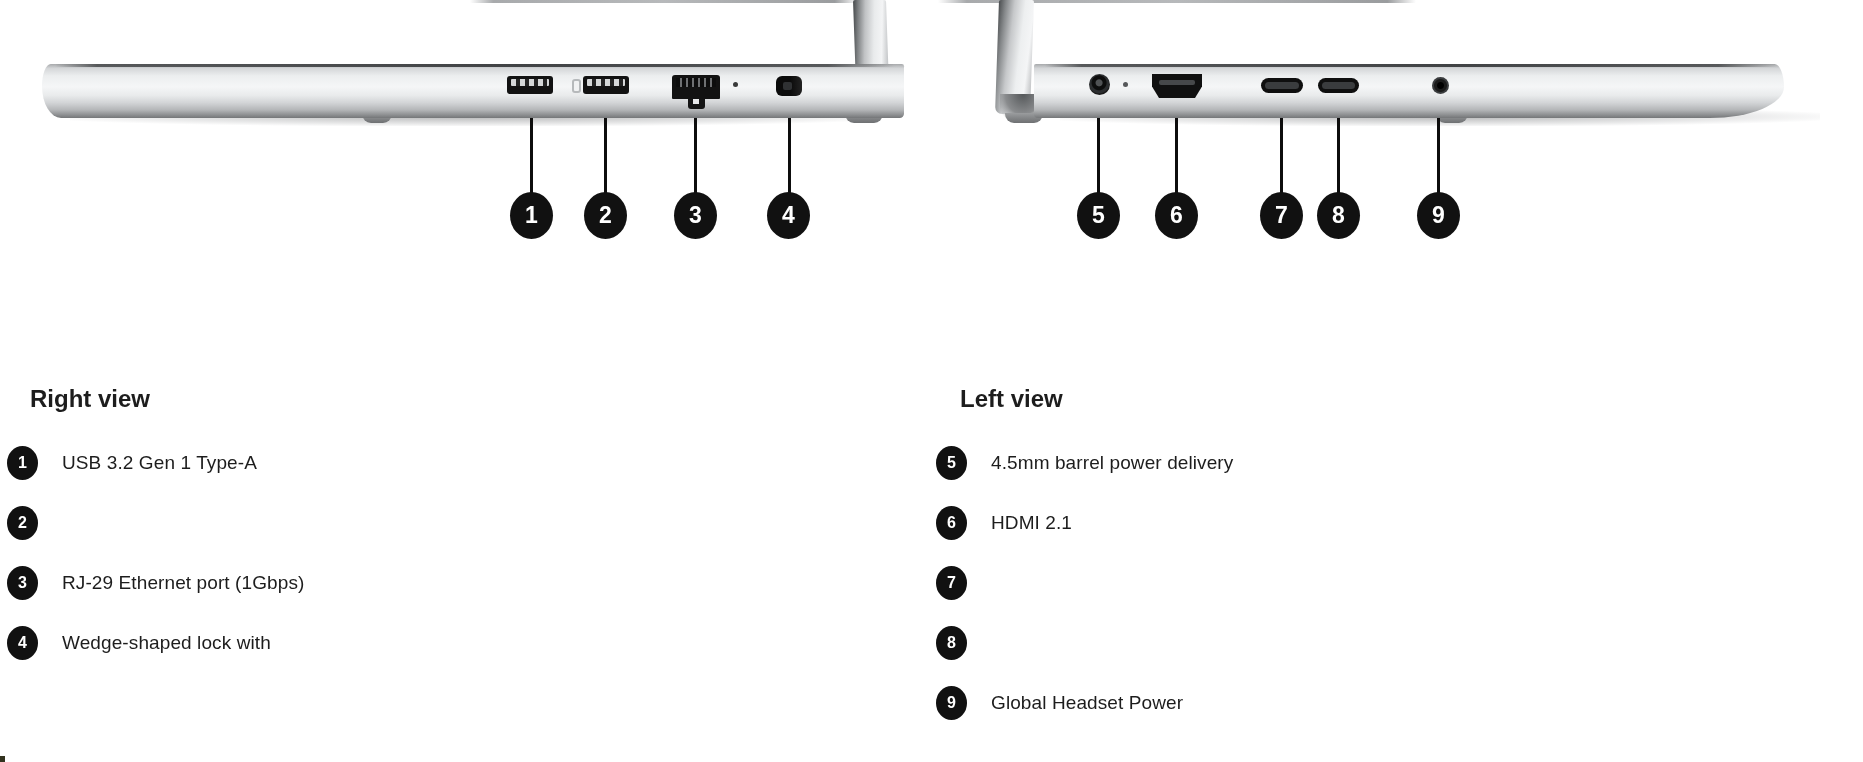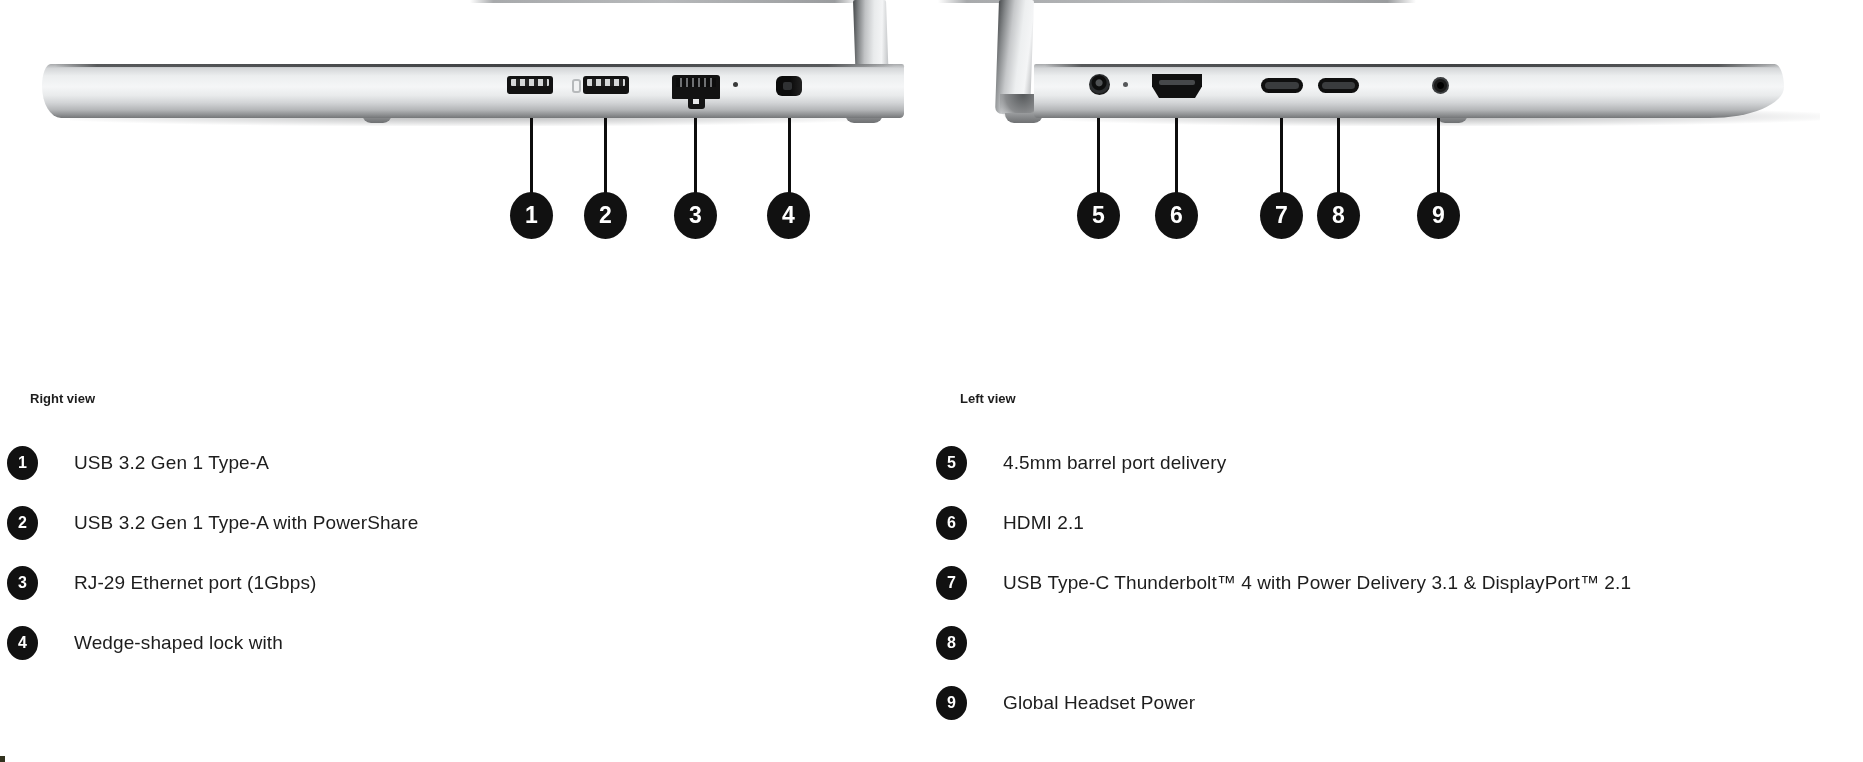--- a/index.html
+++ b/index.html
@@ -41,25 +41,25 @@
   .headset{border-radius:50%;background:radial-gradient(circle,#000 0 3px,#1b1b1b 4px 6px,#3a3c3e 7px 8px,#141414 9px);}
   .dot{border-radius:50%;z-index:4;}
   .sliver{border:2px solid #b6b9bb;border-radius:3px;background:#f1f2f3;z-index:4;box-sizing:border-box;}
 
   
   .callout-line{width:3px;background:#0d0d0d;z-index:2;}
   .callout-circle{width:43px;height:47px;border-radius:50%;background:#111111;color:#ffffff;
        display:flex;align-items:center;justify-content:center;font-size:23px;font-weight:700;z-index:5;}
 
   
-  .legend-title{font-size:13px;font-weight:700;line-height:24px;white-space:nowrap;}
+  .legend-title{font-size:24px;font-weight:700;line-height:24px;white-space:nowrap;}
   .legend-row{display:flex;align-items:center;height:34px;white-space:nowrap;}
   .legend-badge{flex:0 0 auto;width:31px;height:34px;border-radius:50%;background:#111111;color:#ffffff;
        display:flex;align-items:center;justify-content:center;font-size:16px;font-weight:700;}
-  .legend-label{font-size:19px;margin-left:36px;letter-spacing:.1px;}
+  .legend-label{font-size:19px;margin-left:24px;letter-spacing:.1px;}
   .corner-mark{background:#32331f;z-index:6;}
 </style>
 </head>
 <body>
 
 <div class="abs" style="left:0;top:0;width:930px;height:250px;">
   <div class="abs screen-edge" style="left:470px;top:0;width:388px;"></div>
   <div class="abs lid lid-right-view" style="left:853px;top:0;width:33px;height:112px;"></div>
   <div class="abs floor-shadow" style="left:70px;top:109px;width:800px;height:17px;"></div>
   <div class="abs foot" style="left:362px;top:114px;width:30px;height:9px;"></div>
@@ -114,46 +114,44 @@
 
 <div>
   <div class="abs legend-title" style="left:30px;top:387px;">Right view</div>
 
   <div class="abs legend-row" style="left:7px;top:446px;">
     <span class="legend-badge">1</span>
     <span class="legend-label">USB 3.2 Gen 1 Type-A</span>
   </div>
   <div class="abs legend-row" style="left:7px;top:506px;">
     <span class="legend-badge">2</span>
-    <span class="legend-label">USB 3.2 Gen 1 Type-A with PowerShare</span>
   </div>
   <div class="abs legend-row" style="left:7px;top:566px;">
     <span class="legend-badge">3</span>
     <span class="legend-label">RJ-29 Ethernet port (1Gbps)</span>
   </div>
   <div class="abs legend-row" style="left:7px;top:626px;">
     <span class="legend-badge">4</span>
     <span class="legend-label">Wedge-shaped lock with</span>
   </div>
 </div>
 
 <div>
   <div class="abs legend-title" style="left:960px;top:387px;">Left view</div>
 
   <div class="abs legend-row" style="left:936px;top:446px;">
     <span class="legend-badge">5</span>
-    <span class="legend-label">4.5mm barrel port delivery</span>
+    <span class="legend-label">4.5mm barrel power delivery</span>
   </div>
   <div class="abs legend-row" style="left:936px;top:506px;">
     <span class="legend-badge">6</span>
     <span class="legend-label">HDMI 2.1</span>
   </div>
   <div class="abs legend-row" style="left:936px;top:566px;">
     <span class="legend-badge">7</span>
-    <span class="legend-label">USB Type-C Thunderbolt™ 4 with Power Delivery 3.1 &amp; DisplayPort™ 2.1</span>
   </div>
   <div class="abs legend-row" style="left:936px;top:626px;">
     <span class="legend-badge">8</span>
   </div>
   <div class="abs legend-row" style="left:936px;top:686px;">
     <span class="legend-badge">9</span>
     <span class="legend-label">Global Headset Power</span>
   </div>
 </div>
 

